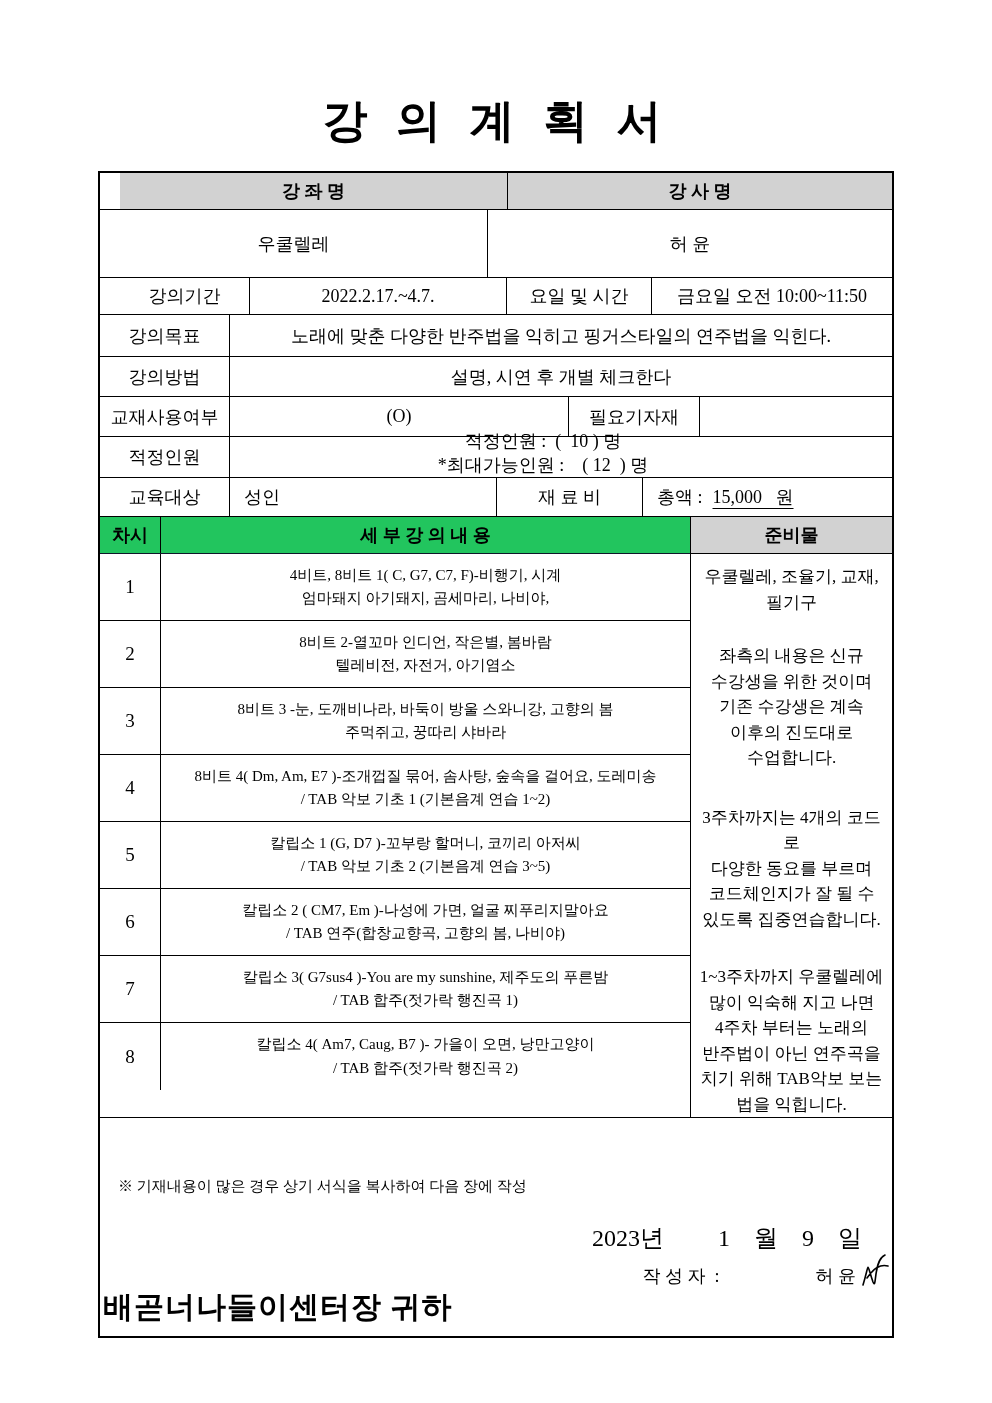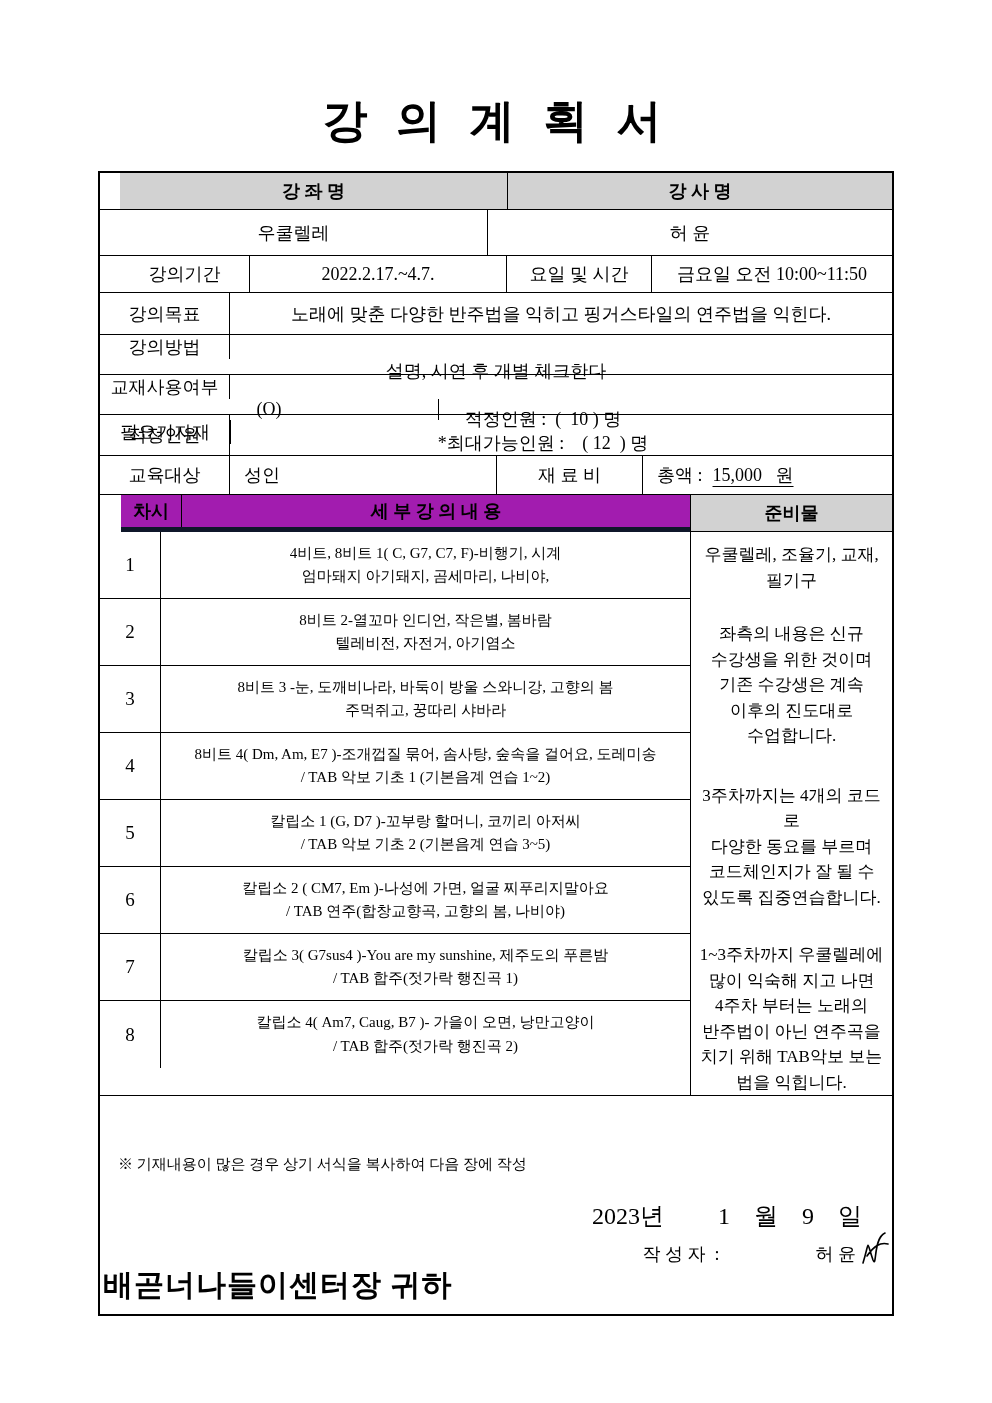--- a/index.html
+++ b/index.html
@@ -30,42 +30,42 @@
     display: flex; align-items: center; justify-content: center;
     border-right: 1px solid #000;
     font-size: 18px;
     text-align: center;
     white-space: pre;
   }
   .cell:last-child { border-right: none; }
   .gray .cell, .gray-cell { background: #d2d2d2; }
   .bold { font-weight: bold; }
   .h37 { height: 37px; padding-left: 20px; }
-  .h50 { height: 46px; }
+  .h50 { height: 68px; }
   .h39 { height: 39px; }
-  .h40 { height: 40px; flex-direction: column; }
+  .h40 { height: 40px; }
   .h41 { height: 41px; }
   .h42 { height: 42px; }
   .w-half { width: 388px; }
   .w-label { width: 130px; }
   .w257 { width: 257px; }
   .w145 { width: 145px; }
   .w339 { width: 339px; }
   .w131 { width: 131px; }
   .w267 { width: 267px; }
   .w146 { width: 146px; }
   .flex1 { flex: 1; }
   .al { justify-content: flex-start; padding-left: 14px; }
   .between { justify-content: flex-end; padding: 0 52px 0 16px; flex-direction: column; }
   .fee-amount { text-decoration: underline; text-underline-offset: 5px; margin-left: 10px; }
   
   .schedule { display: flex; border-bottom: 1px solid #000; }
   .sched-left { flex: 1; }
   .sched-right { width: 202px; border-left: 1px solid #000; display: flex; flex-direction: column; }
-  .sched-header { display: flex; height: 37px; border-bottom: 5px solid #0f172a; background: #a21caf; margin-left: 21px; }
+  .sched-header { display: flex; height: 37px; border-bottom: 1px solid #0f172a; background: #22c55e; }
   .no-col { width: 61px; border-right: 1px solid #000; display: flex; align-items: center; justify-content: center; }
   .content-col { flex: 1; display: flex; flex-direction: column; align-items: center; justify-content: center; }
   .sched-header .no-col, .sched-header .content-col { font-weight: bold; font-size: 18px; }
   .sched-header-right { height: 37px; border-bottom: 1px solid #000; background: #d2d2d2;
     display: flex; align-items: center; justify-content: center; font-weight: bold; font-size: 18px; }
   .sess-row { display: flex; height: 67px; border-bottom: 1px solid #000; }
   .sess-row:last-child { border-bottom: none; }
   .sess-no { font-size: 19px; }
   .sess-line { font-size: 15px; line-height: 1.55; text-align: center; white-space: pre; }
   .supplies-body { flex: 1; padding: 10px 4px 0 4px; text-align: center; }

